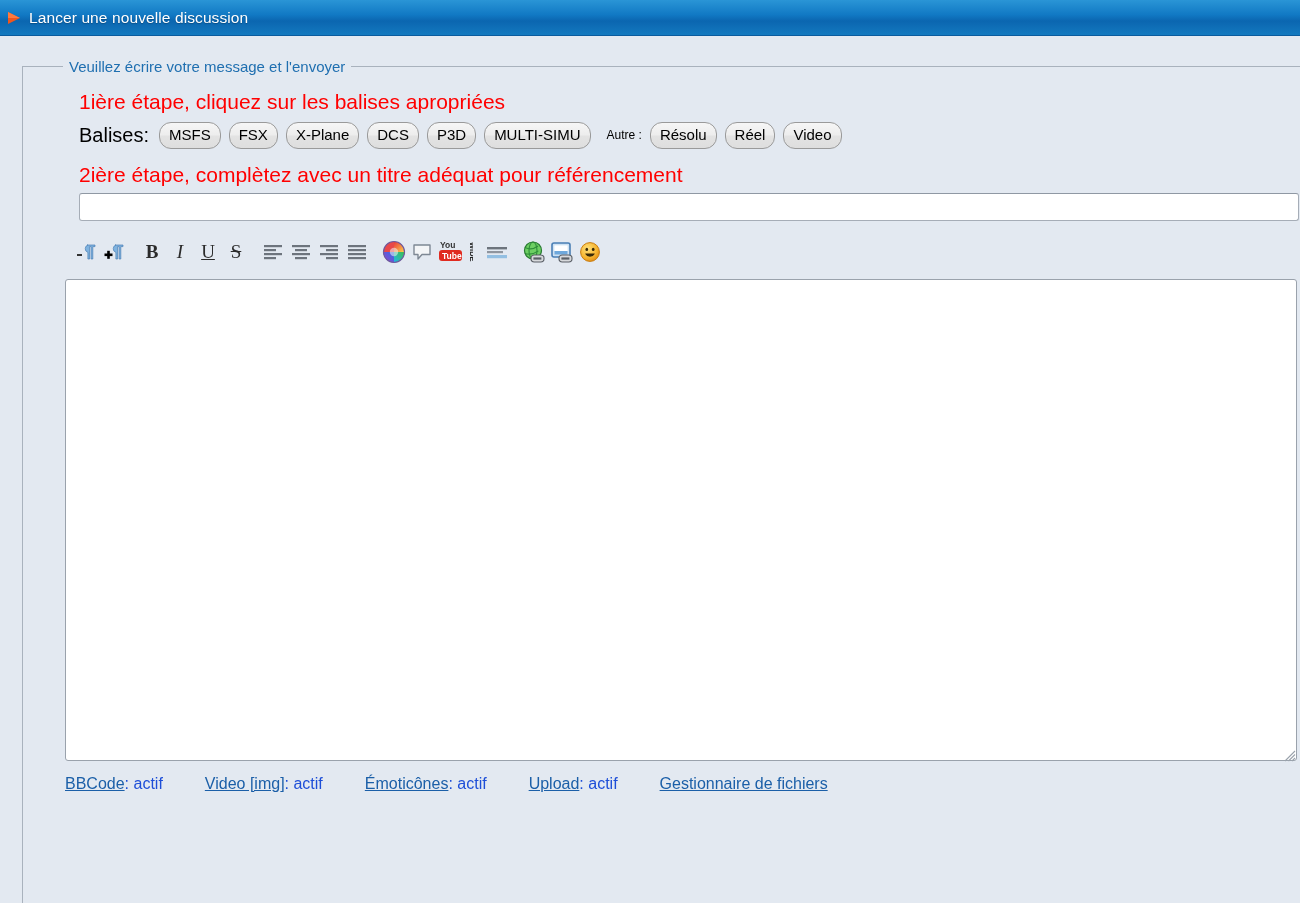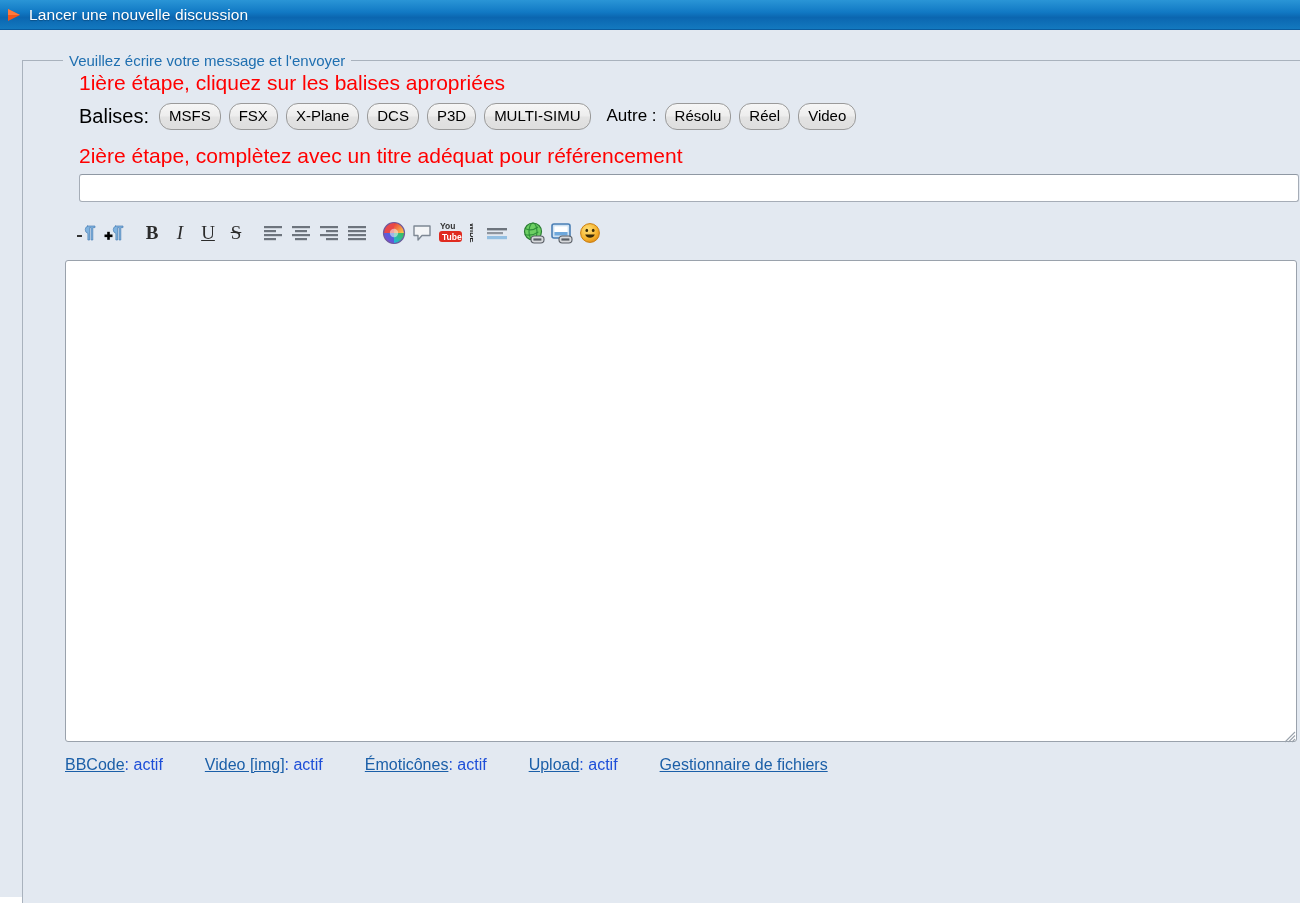--- a/index.html
+++ b/index.html
@@ -7,21 +7,21 @@
     margin: 0; padding: 0;
     width: 1300px; height: 903px;
     background: #ffffff;
     font-family: "Liberation Sans", sans-serif;
     overflow: hidden;
   }
 
   
   #titlebar {
     position: relative;
-    height: 30px;
+    height: 36px;
     background: linear-gradient(to bottom, #2a95d6 0%, #1179c4 42%, #0b66b0 60%, #1379bf 100%);
     display: flex;
     align-items: center;
     padding-left: 6px;
     border-bottom: 1px solid #0a5b9e;
   }
   #titlebar .arrow-icon {
     width: 16px; height: 16px;
     margin-right: 7px;
     flex: 0 0 auto;
@@ -60,38 +60,38 @@
     padding: 0 6px;
     margin-left: 26px;
   }
 
   .red-note {
     color: #ff0000;
     font-size: 21px;
     margin: 4px 0 0 42px;
     white-space: nowrap;
   }
-  #note-1 { margin-top: 2px; }
+  #note-1 { margin-top: 15px; }
   #note-2 { margin-top: 14px; }
 
   
   #tag-row {
     display: flex;
     align-items: center;
     margin: 8px 0 0 42px;
     gap: 0;
   }
   #tag-row .balises-label {
     font-size: 20px;
     color: #000;
     margin-right: 10px;
     white-space: nowrap;
   }
   #tag-row .autre-label {
-    font-size: 17px;
+    font-size: 12px;
     color: #000;
     margin: 0 8px 0 8px;
     white-space: nowrap;
   }
   .tag-btn {
     font-family: "Liberation Sans", sans-serif;
     font-size: 15px;
     color: #000;
     background: linear-gradient(to bottom, #f6f6f6 0%, #ededed 48%, #e3e3e3 52%, #dedede 100%);
     border: 1px solid #9a9a9a;

